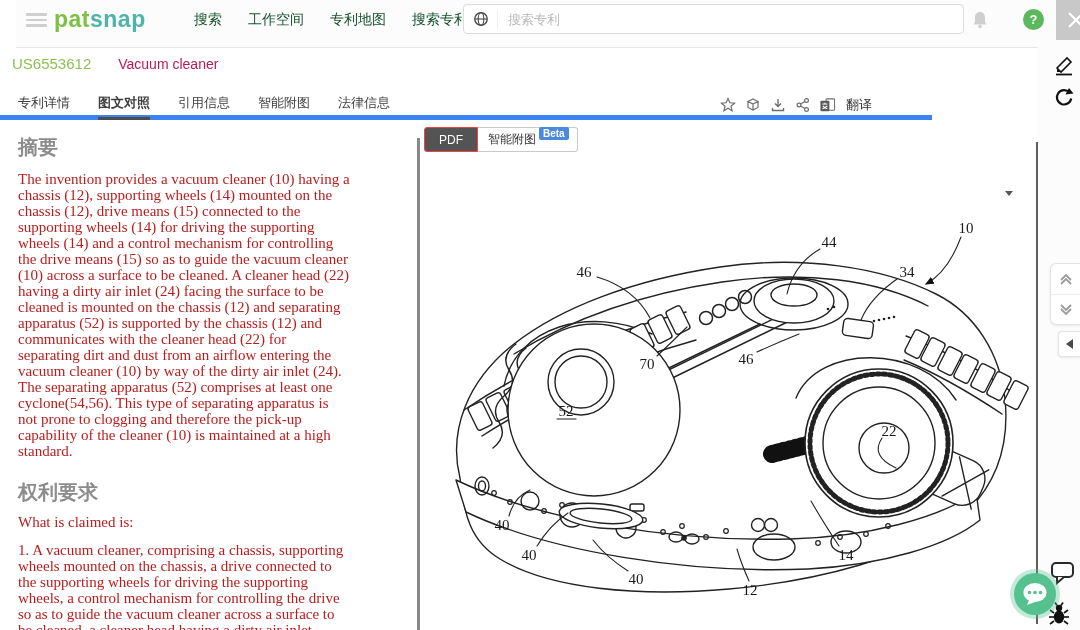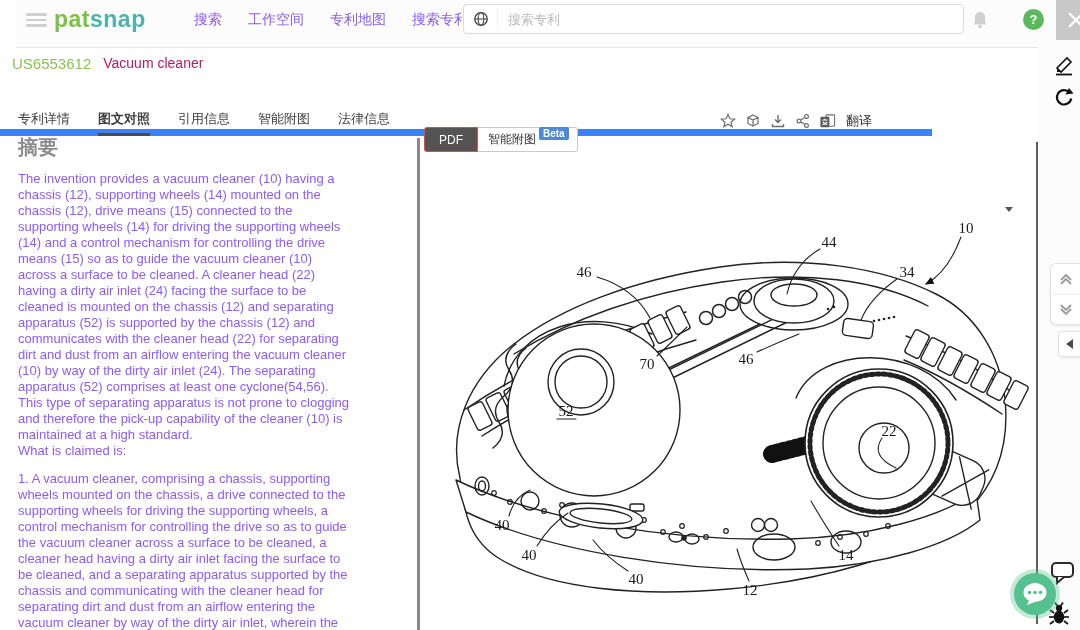--- a/index.html
+++ b/index.html
@@ -8,60 +8,60 @@
   .screen { position:relative; width:1080px; height:630px; background:#fff; overflow:hidden; }
 
   
   .navbar { position:absolute; left:16px; top:0; width:1080px; height:48px;
             background:#fcfcfc; border-bottom:1px solid #e6e6e6; }
   .hamburger { position:absolute; left:10px; top:13px; width:21px; height:14px; cursor:pointer; }
   .hamburger span { display:block; width:21px; height:2.5px; background:#cfcfcf; margin-bottom:3.2px; border-radius:1px; }
   .logo { position:absolute; left:38px; top:6px; font-size:23px; font-weight:bold; letter-spacing:0.5px; }
   .logo .p1 { color:#7cc142; } .logo .p2 { color:#4db3ab; }
   .nav-menu { position:absolute; left:178px; top:0; height:40px; display:flex; align-items:center; gap:26px; }
-  .nav-item { font-size:14px; color:#8b5cf6; cursor:pointer; white-space:nowrap; }
+  .nav-item { font-size:14px; color:#14532d; cursor:pointer; white-space:nowrap; }
   .searchbox { position:absolute; left:447px; top:4px; width:501px; height:30px;
                background:#fff; border:1px solid #dcdcdc; border-radius:4px;
                display:flex; align-items:center; }
   .globe-wrap { width:34px; display:flex; align-items:center; justify-content:center;
                 border-right:1px solid #eee; height:20px; }
   .searchbox input { flex:1; border:none; outline:none; font-size:13px; color:#555;
                      padding:0 10px; background:transparent; font-family:"Liberation Sans", sans-serif; }
   .searchbox input::placeholder { color:#b9b9b9; }
   .bell { position:absolute; left:953px; top:9px; width:22px; height:22px; cursor:pointer; }
   .help-badge { position:absolute; left:1007px; top:9px; width:21px; height:21px; border-radius:50%;
                 background:#5cb85c; color:#fff; font-size:13px; font-weight:bold;
                 display:flex; align-items:center; justify-content:center; cursor:pointer; }
   .close-btn { position:absolute; left:1040px; top:0; width:40px; height:40px; background:#c8c8c8;
                display:flex; align-items:center; justify-content:center; cursor:pointer; }
 
   
-  .patent-header { position:absolute; left:12px; top:55px; display:flex; align-items:flex-start; gap:12px; }
+  .patent-header { position:absolute; left:12px; top:55px; display:flex; align-items:flex-end; gap:27px; }
   .patent-number { font-size:15px; color:#8cc152; }
   .patent-title { font-size:14px; color:#be185d; }
 
   
-  .tabs-row { position:absolute; left:0; top:106px; width:932px; height:30px; border-bottom:7px solid #3b82f6; }
+  .tabs-row { position:absolute; left:0; top:90px; width:932px; height:30px; border-bottom:5px solid #3b82f6; }
   .tabs { position:absolute; left:18px; top:0; height:30px; display:flex; gap:28px; }
   .tab { font-size:13px; color:#3f3f3f; height:30px; line-height:26px; cursor:pointer; white-space:nowrap; }
   .tab.active { border-bottom:3px solid #4d4d4d; font-weight:bold; }
   .tab-tools { position:absolute; right:60px; top:0; height:30px; display:flex; align-items:center; gap:8px; }
   .tool-icon { width:17px; height:17px; display:flex; align-items:center; justify-content:center; cursor:pointer; }
   .translate-label { font-size:13px; color:#333; margin-left:2px; cursor:pointer; }
   .caret-down { position:absolute; left:1005px; top:101px; width:0; height:0;
                 border-left:4px solid transparent; border-right:4px solid transparent;
                 border-top:5px solid #555; cursor:pointer; }
 
   
   .left-panel { position:absolute; left:0; top:120px; width:374px; height:510px;
                 padding:0 24px 0 18px; overflow:hidden; }
   .section-heading { font-size:20px; color:#8c8c8c; }
   .abstract-heading { margin:14px 0 10px; }
   .claims-heading { margin:20px 0 8px; }
-  .body-text { font-size:13px; line-height:16px; color:#8b5cf6; }
+  .body-text { font-size:15px; line-height:16px; color:#b91c1c;font-family:Liberation Serif, serif; }
   .claim-text { margin-top:12px; }
 
   
   .divider-left { position:absolute; left:417px; top:138px; width:3px; height:492px; background:#888; cursor:col-resize; }
   .divider-right { position:absolute; left:1036px; top:142px; width:2px; height:482px; background:#5f5f5f; }
 
   
   .seg-control { position:absolute; left:424px; top:127px; display:flex; height:25px; }
   .seg-pdf { background:#545454; border:1px solid #ef4444; color:#fff; font-size:12px;
              padding:0 14px; display:flex; align-items:center; border-radius:3px 0 0 3px; cursor:pointer; }
@@ -188,20 +188,21 @@
           </svg>
       </span>
       <span class="translate-label">翻译</span>
     </div>
     <div class="caret-down"></div>
   </div>
 
   <div class="left-panel">
     <h2 class="section-heading abstract-heading">摘要</h2>
     <p class="body-text">The invention provides a vacuum cleaner (10) having a chassis (12), supporting wheels (14) mounted on the chassis (12), drive means (15) connected to the supporting wheels (14) for driving the supporting wheels (14) and a control mechanism for controlling the drive means (15) so as to guide the vacuum cleaner (10) across a surface to be cleaned. A cleaner head (22) having a dirty air inlet (24) facing the surface to be cleaned is mounted on the chassis (12) and separating apparatus (52) is supported by the chassis (12) and communicates with the cleaner head (22) for separating dirt and dust from an airflow entering the vacuum cleaner (10) by way of the dirty air inlet (24). The separating apparatus (52) comprises at least one cyclone(54,56). This type of separating apparatus is not prone to clogging and therefore the pick-up capability of the cleaner (10) is maintained at a high standard.</p>
+    <h2 class="section-heading claims-heading">权利要求</h2>
     <p class="body-text">What is claimed is:</p>
     <p class="body-text claim-text">1. A vacuum cleaner, comprising a chassis, supporting wheels mounted on the chassis, a drive connected to the supporting wheels for driving the supporting wheels, a control mechanism for controlling the drive so as to guide the vacuum cleaner across a surface to be cleaned, a cleaner head having a dirty air inlet facing the surface to be cleaned, and a separating apparatus supported by the chassis and communicating with the cleaner head for separating dirt and dust from an airflow entering the vacuum cleaner by way of the dirty air inlet, wherein the separating apparatus comprises at least one cyclone having a cyclone body with a longitudinal axis and wherein the separating apparatus is supported on the chassis with the longitudinal axis of the cyclone body lying in a substantially horizontal position.</p>
   </div>
 
   <div class="divider-left"></div>
 
   <div class="seg-control">
     <div class="seg-pdf">
         <span>PDF</span>
       </div>

